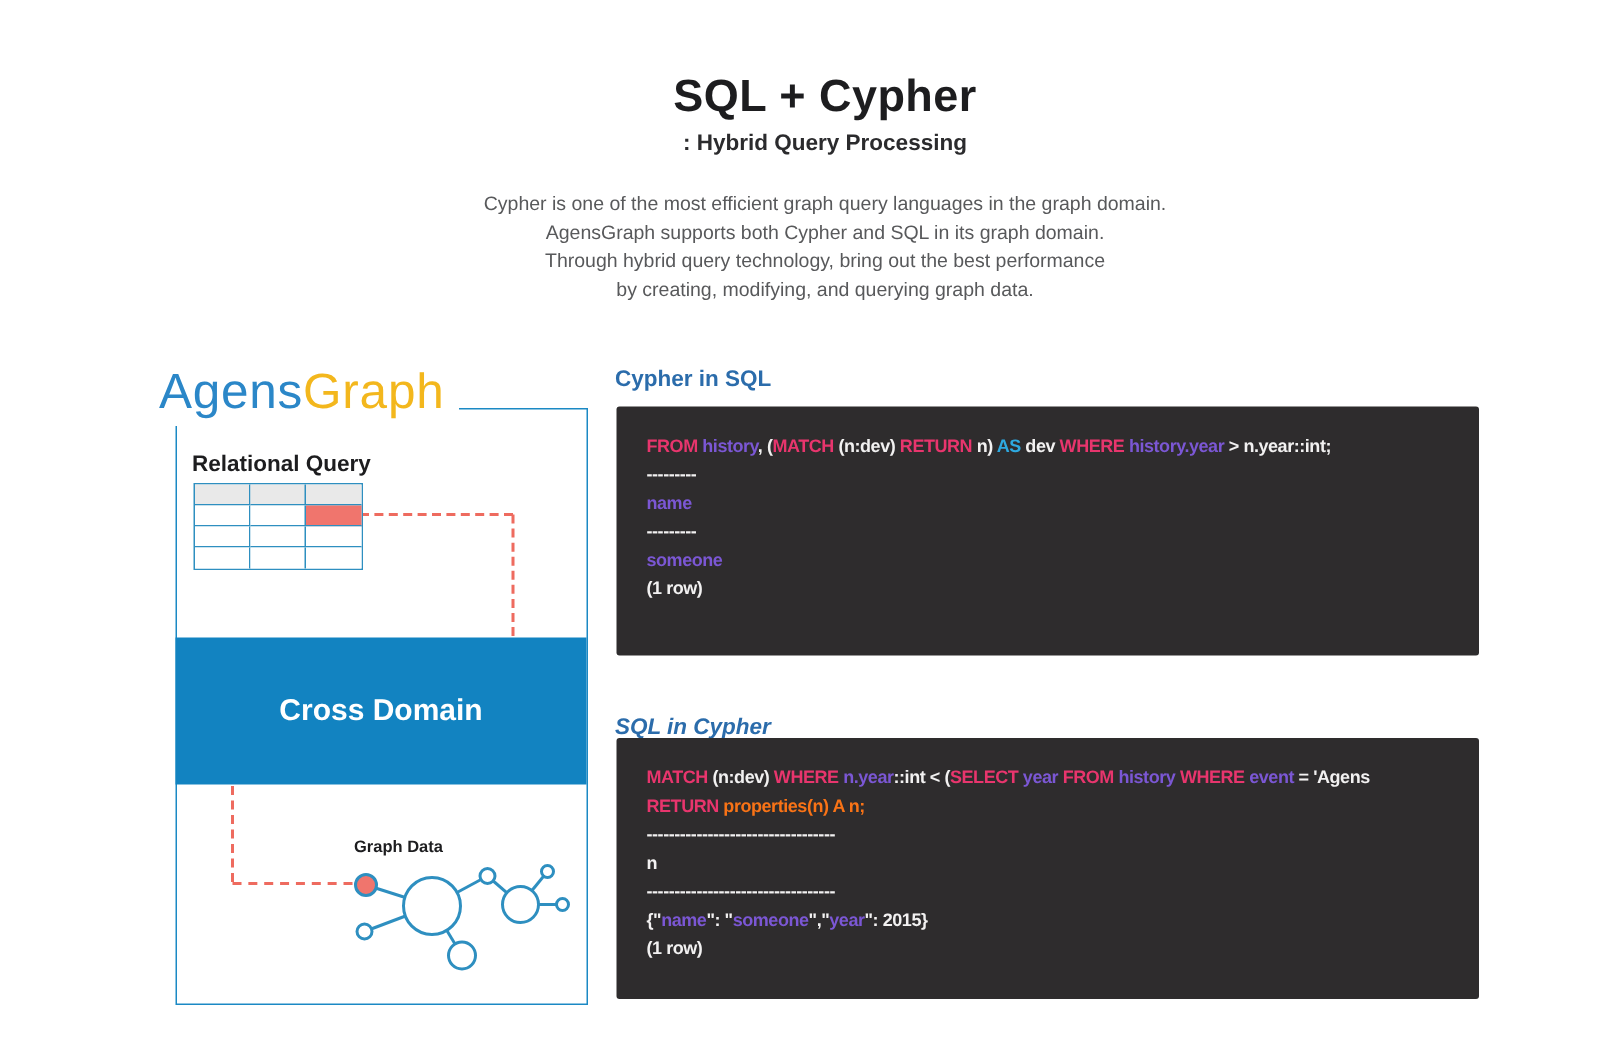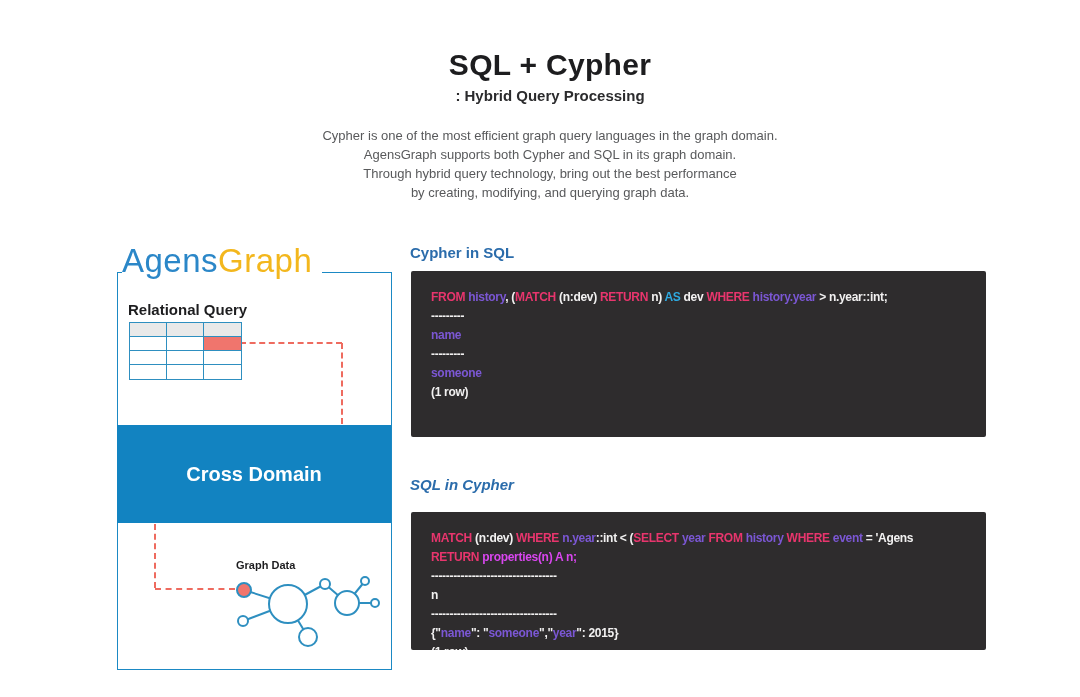--- a/index.html
+++ b/index.html
@@ -21,21 +21,21 @@
     font-size:13px;color:#58595b;line-height:19px;
   }
   .page-desc span{display:block;}
 
   
   .diagram-box{
     position:absolute;left:117px;top:272px;width:273px;height:396px;
     border:1px solid #1b89c4;background:#fff;z-index:0;
   }
   .logo{
-    position:absolute;left:122px;top:242px;z-index:3;background:#fff;
+    position:absolute;left:106px;top:242px;z-index:3;background:#fff;
     padding:0 10px 4px 0;font-size:33px;font-weight:400;letter-spacing:.5px;text-align:right;
   }
   .logo .lg-blue{color:#2b87c8;}
   .logo .lg-yellow{color:#f3b71d;}
 
   .relational-label{
     position:absolute;left:128px;top:301px;z-index:2;
     font-size:15px;font-weight:700;color:#1d1d1f;
   }
   .rel-table{
@@ -75,21 +75,21 @@
   }
   .code-heading.h1{top:244px;}
   .code-heading.h2{top:476px;font-style:italic;}
   .code-block{
     position:absolute;left:411px;width:575px;background:#2e2c2d;border-radius:2px;
     padding:17px 6px 0 20px;box-sizing:border-box;overflow:hidden;
     font-family:"Liberation Sans",sans-serif;font-size:12px;font-weight:700;
     letter-spacing:-0.3px;line-height:19px;color:#f2f1f1;
   }
   .code-block.b1{top:271px;height:166px;}
-  .code-block.b2{top:512px;height:138px;}
+  .code-block.b2{top:492px;height:174px;}
   .code-line{height:19px;white-space:pre;}
 </style>
 </head>
 <body>
 
 <div class="page-title">SQL + Cypher</div>
 <div class="page-subtitle">: Hybrid Query Processing</div>
 <div class="page-desc">
   <span>Cypher is one of the most efficient graph query languages in the graph domain.</span>
   <span>AgensGraph supports both Cypher and SQL in its graph domain.</span>
@@ -158,19 +158,19 @@
     <div class="code-line"><span style="color: rgb(242, 241, 241);">---------</span></div>
     <div class="code-line"><span style="color: rgb(123, 87, 212);">name</span></div>
     <div class="code-line"><span style="color: rgb(242, 241, 241);">---------</span></div>
     <div class="code-line"><span style="color: rgb(123, 87, 212);">someone</span></div>
     <div class="code-line"><span style="color: rgb(242, 241, 241);">(1 row)</span></div>
   </div>
 
 <div class="code-heading h2">SQL in Cypher</div>
 <div class="code-block b2">
     <div class="code-line"><span style="color: rgb(232, 53, 109);">MATCH</span><span style="color: rgb(242, 241, 241);"> (n:dev) </span><span style="color: rgb(232, 53, 109);">WHERE</span><span style="color: rgb(242, 241, 241);"> </span><span style="color: rgb(123, 87, 212);">n.year</span><span style="color: rgb(242, 241, 241);">::int &lt; (</span><span style="color: rgb(232, 53, 109);">SELECT</span><span style="color: rgb(242, 241, 241);"> </span><span style="color: rgb(123, 87, 212);">year</span><span style="color: rgb(242, 241, 241);"> </span><span style="color: rgb(232, 53, 109);">FROM</span><span style="color: rgb(242, 241, 241);"> </span><span style="color: rgb(123, 87, 212);">history</span><span style="color: rgb(242, 241, 241);"> </span><span style="color: rgb(232, 53, 109);">WHERE</span><span style="color: rgb(242, 241, 241);"> </span><span style="color: rgb(123, 87, 212);">event</span><span style="color: rgb(242, 241, 241);"> = 'Agens</span></div>
-    <div class="code-line"><span style="color: rgb(232, 53, 109);">RETURN</span><span style="color: #d946ef; margin-top: 25px;"> properties(n) A n;</span></div>
+    <div class="code-line"><span style="color: rgb(232, 53, 109);">RETURN</span><span style="color: #f97316; margin-top: 25px;"> properties(n) A n;</span></div>
     <div class="code-line"><span style="color: rgb(242, 241, 241);">----------------------------------</span></div>
     <div class="code-line"><span style="color: rgb(242, 241, 241);">n</span></div>
     <div class="code-line"><span style="color: rgb(242, 241, 241);">----------------------------------</span></div>
     <div class="code-line"><span style="color: rgb(242, 241, 241);">{"</span><span style="color: rgb(123, 87, 212);">name</span><span style="color: rgb(242, 241, 241);">": "</span><span style="color: rgb(123, 87, 212);">someone</span><span style="color: rgb(242, 241, 241);">","</span><span style="color: rgb(123, 87, 212);">year</span><span style="color: rgb(242, 241, 241);">": 2015}</span></div>
     <div class="code-line"><span style="color: rgb(242, 241, 241);">(1 row)</span></div>
   </div>
 
 </body></html>

